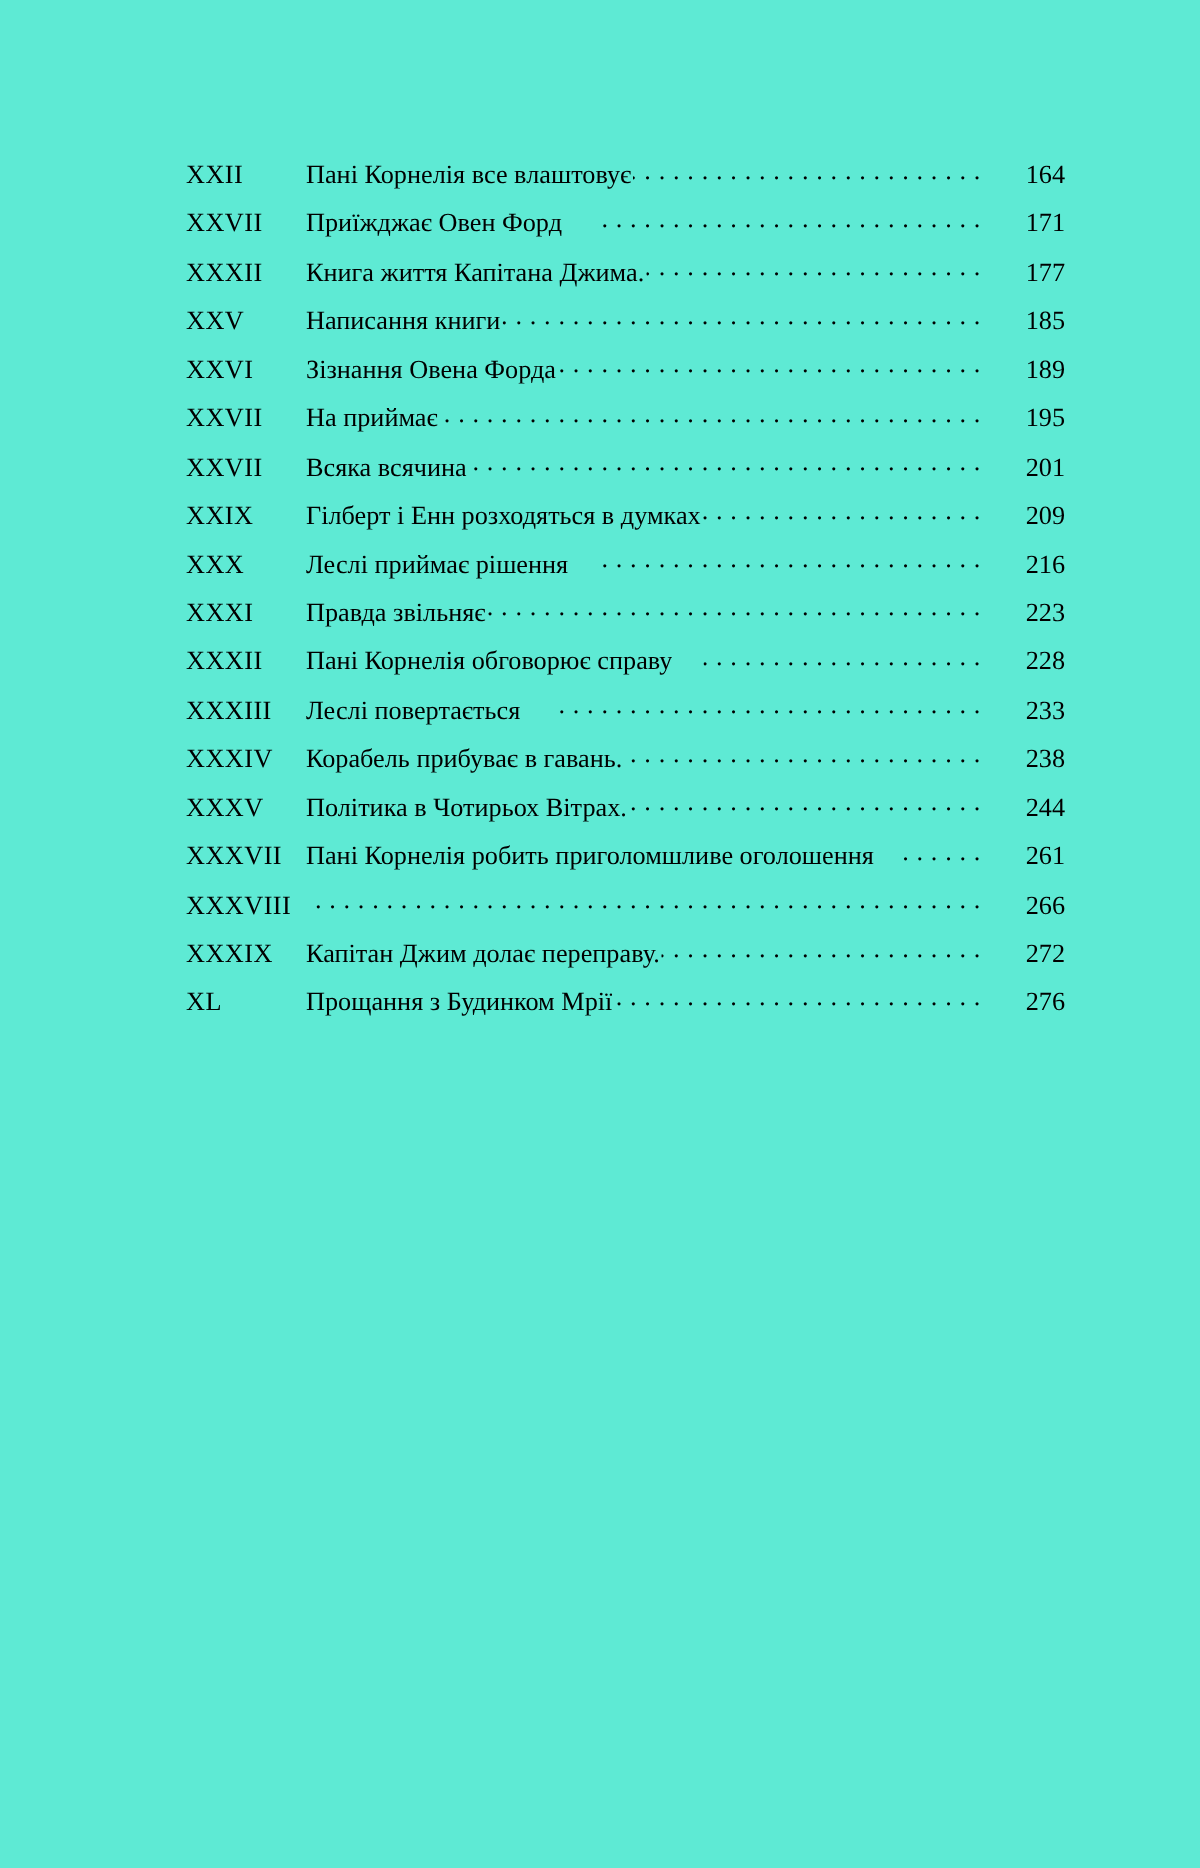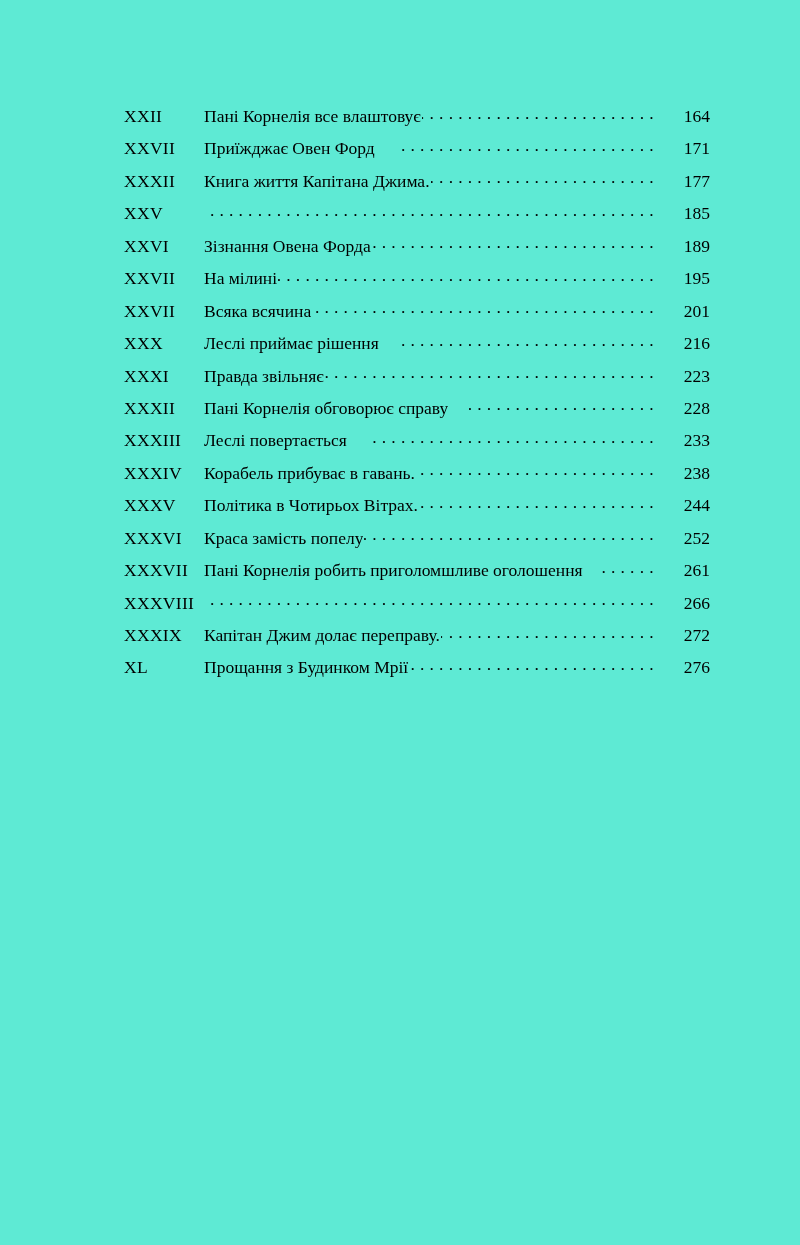--- a/index.html
+++ b/index.html
@@ -91,44 +91,52 @@
       </div>
       <div class="toc-row">
         <span class="toc-numeral">XXXII</span>
         <span class="toc-title">Книга життя Капітана Джима.</span>
         <span class="toc-gap" style="width: 0px;"></span>
         <span class="toc-leader"></span>
         <span class="toc-page">177</span>
       </div>
       <div class="toc-row">
         <span class="toc-numeral">XXV</span>
+        <span class="toc-title">Написання книги</span>
         <span class="toc-gap" style="width: 0px;"></span>
         <span class="toc-leader"></span>
         <span class="toc-page">185</span>
       </div>
       <div class="toc-row">
         <span class="toc-numeral">XXVI</span>
         <span class="toc-title">Зізнання Овена Форда</span>
         <span class="toc-gap" style="width: 0px;"></span>
         <span class="toc-leader"></span>
         <span class="toc-page">189</span>
       </div>
       <div class="toc-row">
         <span class="toc-numeral">XXVII</span>
-        <span class="toc-title">На мілині</span>
+        <span class="toc-title">На приймає</span>
         <span class="toc-gap" style="width: 0px;"></span>
         <span class="toc-leader"></span>
         <span class="toc-page">195</span>
       </div>
       <div class="toc-row">
         <span class="toc-numeral">XXVII</span>
         <span class="toc-title">Всяка всячина</span>
         <span class="toc-gap" style="width: 0px;"></span>
         <span class="toc-leader"></span>
         <span class="toc-page">201</span>
+      </div>
+      <div class="toc-row">
+        <span class="toc-numeral">XXIX</span>
+        <span class="toc-title">Гілберт і Енн розходяться в думках</span>
+        <span class="toc-gap" style="width: 0px;"></span>
+        <span class="toc-leader"></span>
+        <span class="toc-page">209</span>
       </div>
       <div class="toc-row">
         <span class="toc-numeral">XXX</span>
         <span class="toc-title">Леслі приймає рішення</span>
         <span class="toc-gap" style="width: 20px;"></span>
         <span class="toc-leader"></span>
         <span class="toc-page">216</span>
       </div>
       <div class="toc-row">
         <span class="toc-numeral">XXXI</span>
@@ -157,27 +165,20 @@
         <span class="toc-gap" style="width: 0px;"></span>
         <span class="toc-leader"></span>
         <span class="toc-page">238</span>
       </div>
       <div class="toc-row">
         <span class="toc-numeral">XXXV</span>
         <span class="toc-title">Політика в Чотирьох Вітрах.</span>
         <span class="toc-gap" style="width: 0px;"></span>
         <span class="toc-leader"></span>
         <span class="toc-page">244</span>
-      </div>
-      <div class="toc-row">
-        <span class="toc-numeral">XXXVI</span>
-        <span class="toc-title">Краса замість попелу</span>
-        <span class="toc-gap" style="width: 0px;"></span>
-        <span class="toc-leader"></span>
-        <span class="toc-page">252</span>
       </div>
       <div class="toc-row">
         <span class="toc-numeral">XXXVII</span>
         <span class="toc-title">Пані Корнелія робить приголомшливе оголошення</span>
         <span class="toc-gap" style="width: 14px;"></span>
         <span class="toc-leader"></span>
         <span class="toc-page">261</span>
       </div>
       <div class="toc-row">
         <span class="toc-numeral">XXXVIII</span>

